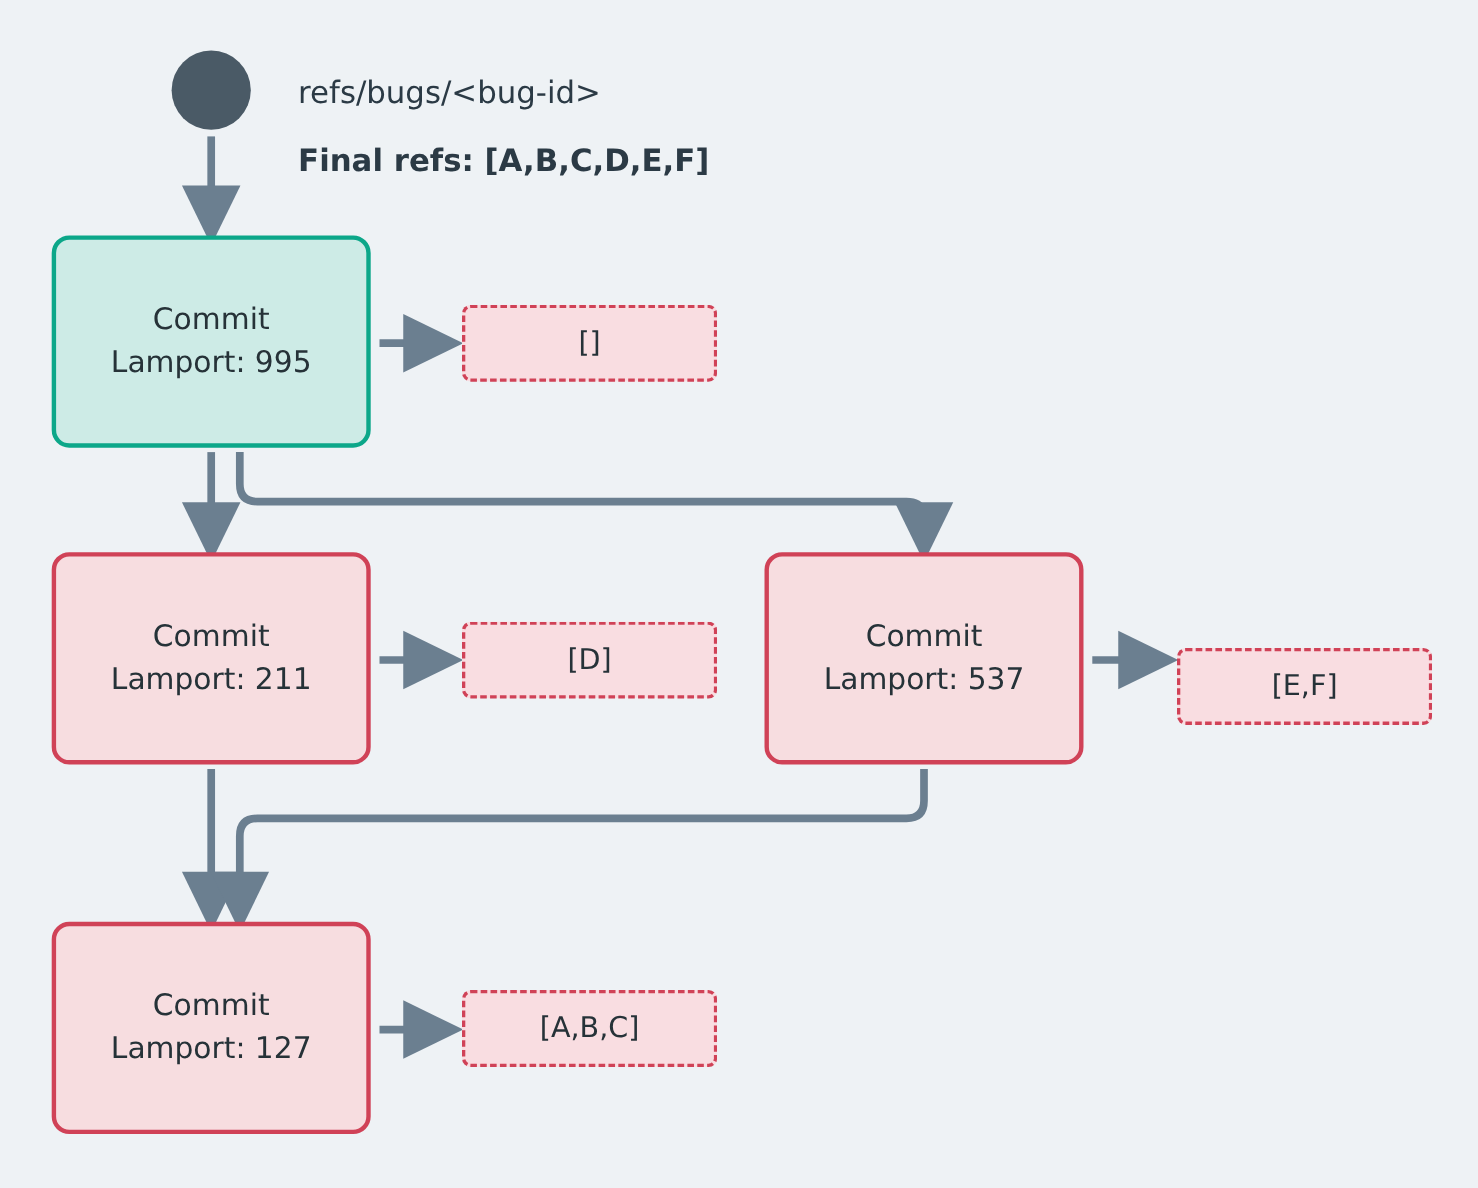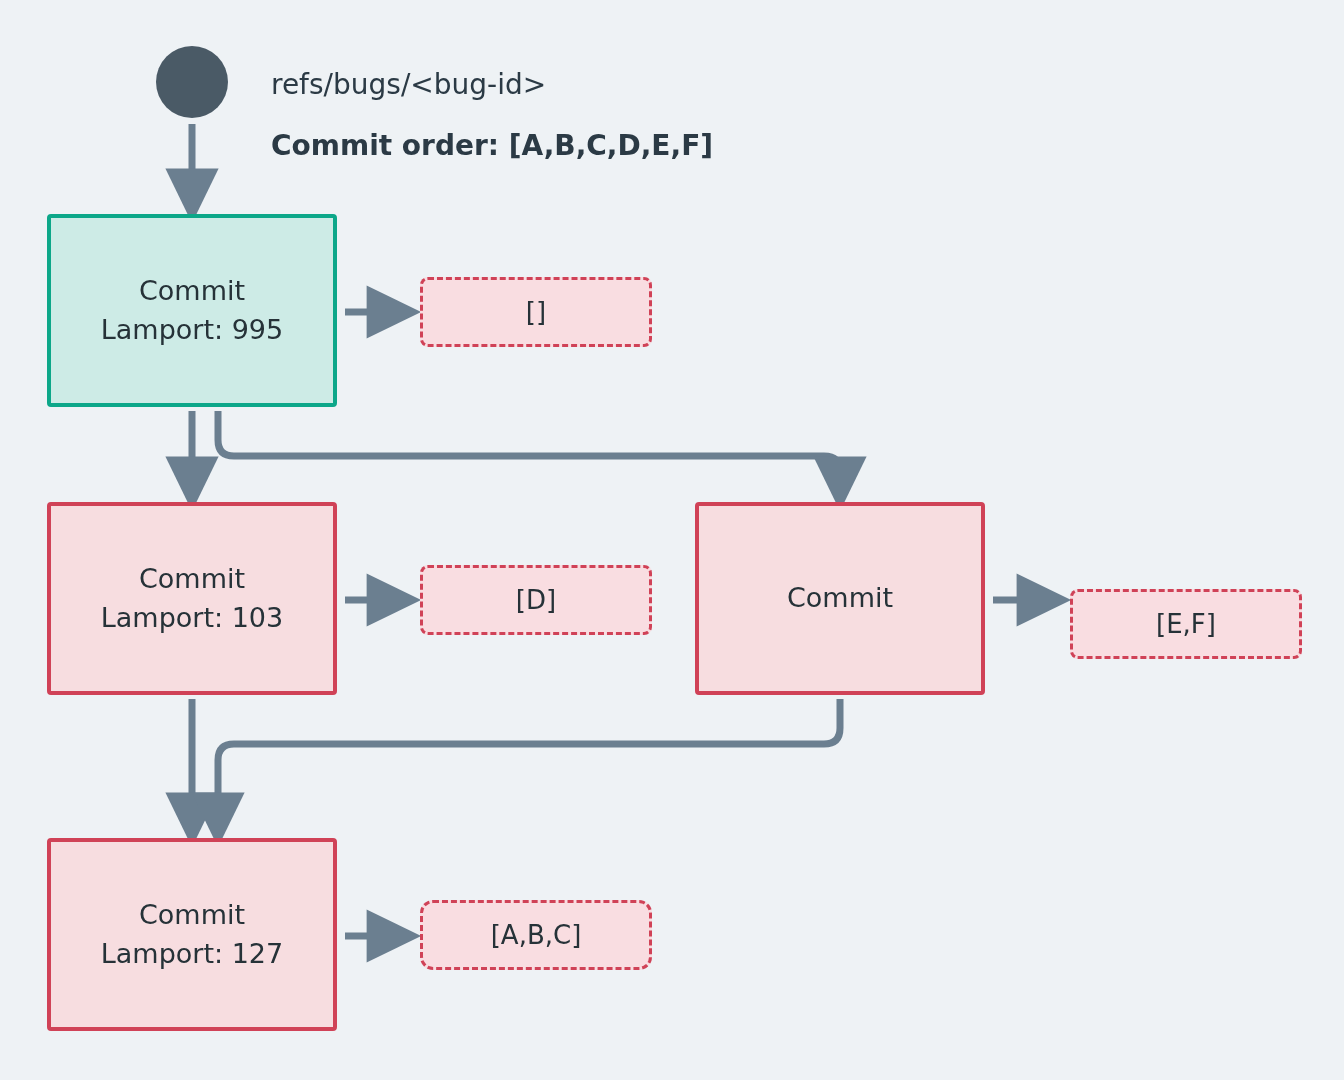--- a/index.html
+++ b/index.html
@@ -11,21 +11,21 @@
     position:relative;
   }
   #stage { position:absolute; inset:0; width:1212px; height:1080px; }
   #edges { position:absolute; left:0; top:0; width:1344px; height:1080px; }
 
   .node {
     position:absolute;
     box-sizing:border-box;
     display:flex; flex-direction:column;
     align-items:center; justify-content:center;
-    border-radius:4px;
+    border-radius:16px;
     line-height:1.42;
     color:#263238;
     font-size:27px;
     text-align:left;
   }
   .node .l1, .node .l2 { display:block; white-space:nowrap; }
 
   .node.teal  { background:#cdebe6; border:4px solid #0ca789; }
   .node.pink  { background:#f7dde0; border:4px solid #d04257; }
 
@@ -78,42 +78,43 @@
       <path d="M345,312 L396,312" marker-end="url(#ah)"></path>
       <path d="M345,600 L396,600" marker-end="url(#ah)"></path>
       <path d="M993,600 L1046,600" marker-end="url(#ah)"></path>
       <path d="M345,936 L396,936" marker-end="url(#ah)"></path>
     </g>
   </svg>
 
   <div class="root-dot" style="left:156px; top:46px; width:72px; height:72px;"></div>
 
   <div class="hdr ref" style="left:271px; top:68px;">refs/bugs/&lt;bug-id&gt;</div>
-  <div class="hdr ord" style="left:271px; top:129px;">Commit order: [A,B,C,D,E,F]</div>
+  <div class="hdr ord" style="left:271px; top:129px;">Final refs: [A,B,C,D,E,F]</div>
 
   <div class="node teal" style="left:47px; top:214px; width:290px; height:193px;">
     <span class="l1">Commit</span>
     <span class="l2">Lamport: 995</span>
   </div>
 
   <div class="node pink" style="left:47px; top:502px; width:290px; height:193px;">
     <span class="l1">Commit</span>
-    <span class="l2">Lamport: 103</span>
+    <span class="l2">Lamport: 211</span>
   </div>
 
   <div class="node pink" style="left:695px; top:502px; width:290px; height:193px;">
     <span class="l1">Commit</span>
+    <span class="l2">Lamport: 537</span>
   </div>
 
   <div class="node pink" style="left:47px; top:838px; width:290px; height:193px;">
     <span class="l1">Commit</span>
     <span class="l2">Lamport: 127</span>
   </div>
 
   <div class="annot" style="left:420px; top:277px; width:232px; height:70px;">[]</div>
 
   <div class="annot" style="left:420px; top:565px; width:232px; height:70px;">[D]</div>
 
   <div class="annot" style="left:1070px; top:589px; width:232px; height:70px;">[E,F]</div>
 
-  <div class="annot" style="left:420px; top:900px; width:232px; height:70px;border-radius:13px;">[A,B,C]</div>
+  <div class="annot" style="left:420px; top:900px; width:232px; height:70px;">[A,B,C]</div>
 
 </div>
 
 </body></html>

